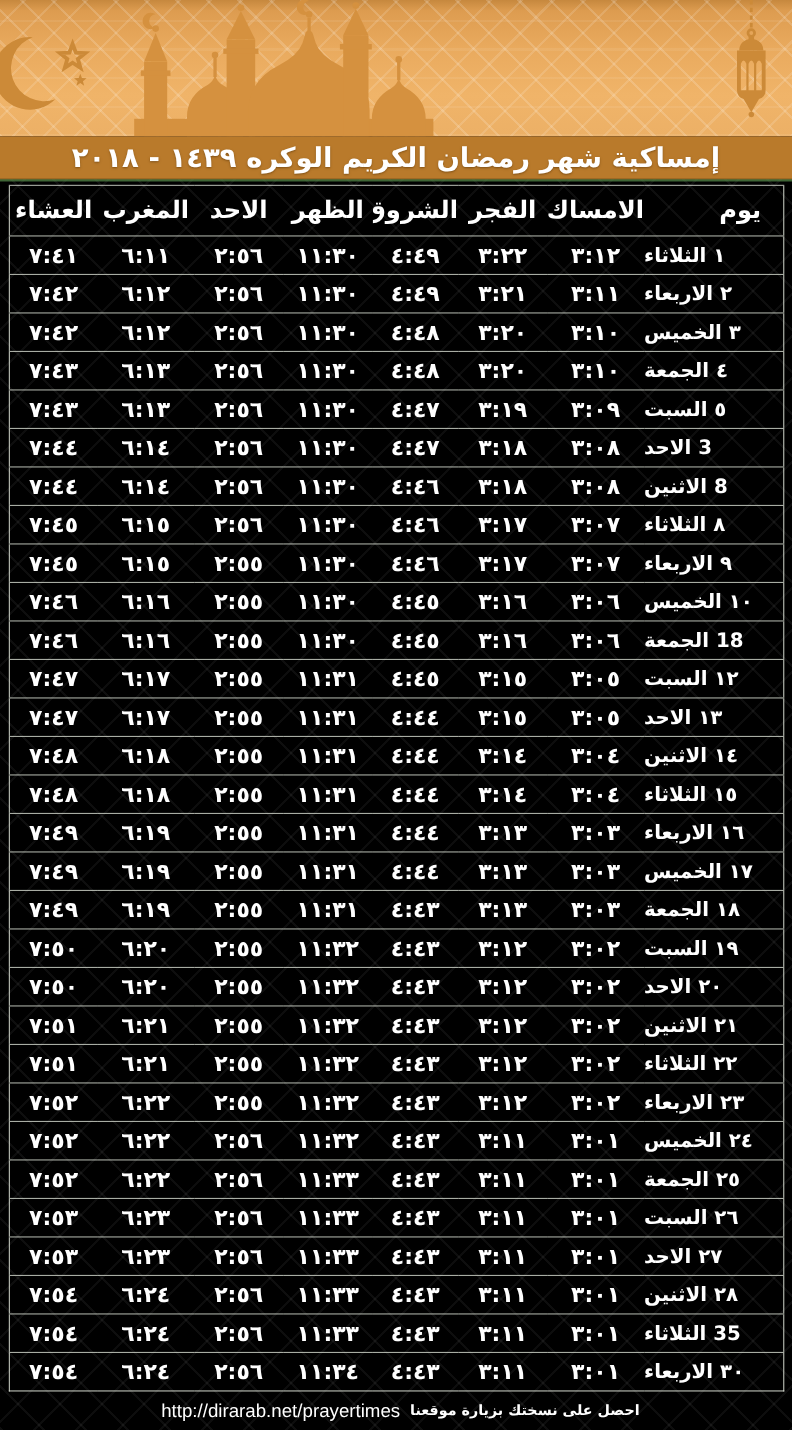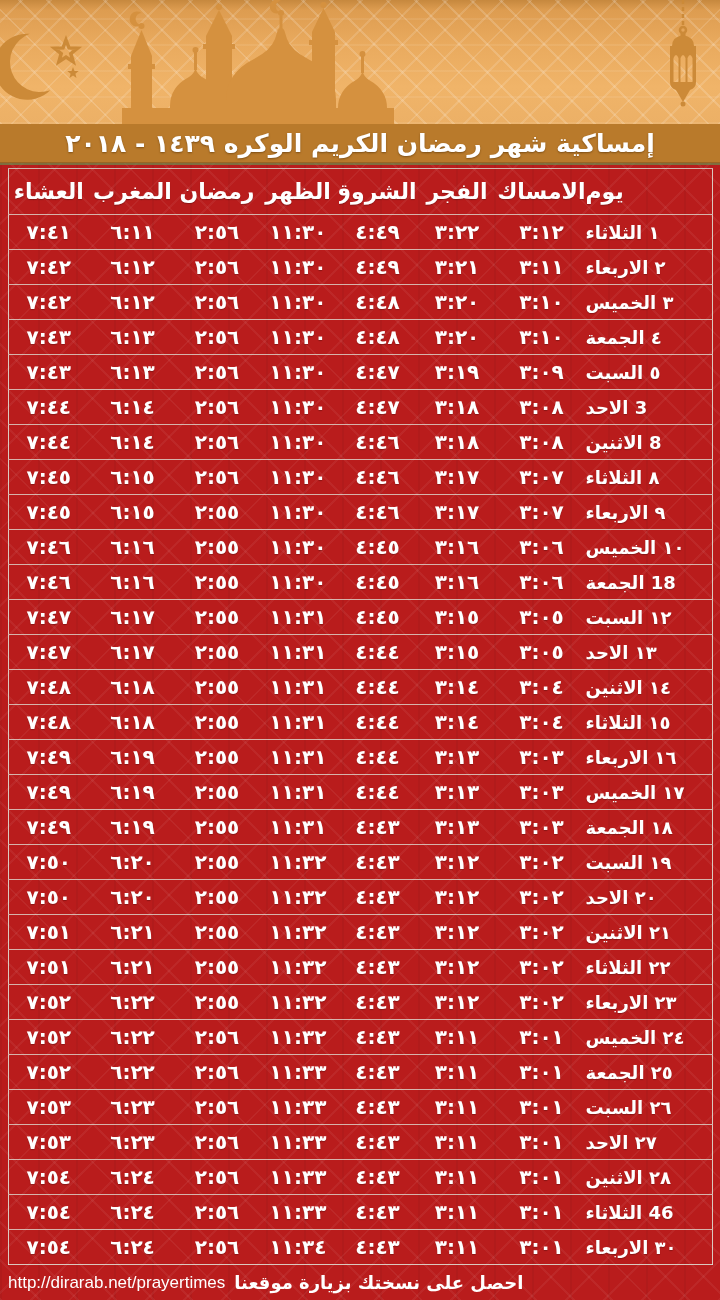--- a/index.html
+++ b/index.html
@@ -1,17 +1,17 @@
 <!DOCTYPE html>
 <html lang="ar"><head>
 <meta charset="utf-8">
 <style>
   html,body{margin:0;padding:0;width:720px;height:1300px;overflow:hidden;}
   body{font-family:"DejaVu Sans",sans-serif;background:#4d7a43;}
-  .page{position:relative;width:720px;height:1300px;background:#b91c1c;}
+  .page{position:relative;width:720px;height:1300px;background:#000000;}
 
   
   .green-texture{
     position:absolute;left:0;top:162px;width:720px;height:1138px;
     background:
       repeating-linear-gradient(45deg,  rgba(255,255,255,0.055) 0 2px, rgba(255,255,255,0) 2px 27px),
       repeating-linear-gradient(-45deg, rgba(255,255,255,0.05)  0 2px, rgba(255,255,255,0) 2px 27px),
       repeating-linear-gradient(90deg,  rgba(0,0,0,0.045)       0 2px, rgba(0,0,0,0)       2px 38px);
     pointer-events:none;
   }
@@ -51,32 +51,32 @@
   table{
     width:704px;border-collapse:collapse;table-layout:fixed;direction:rtl;
     color:#fff;border:1px solid rgba(224,230,218,0.85);
   }
   th,td{
     border-top:1px solid rgba(224,230,218,0.75);
     overflow:hidden;white-space:nowrap;vertical-align:middle;
     text-shadow:0 1px 1px rgba(0,0,0,0.25);
   }
   thead th{height:45px;font-size:22px;font-weight:bold;padding:0;}
-  thead th.day-col{text-align:left;padding-left:0;padding-right:20px;}
+  thead th.day-col{text-align:right;padding-left:0;padding-right:20px;}
   tbody td{height:34px;padding:0;}
   td.day{font-size:18px;text-align:left;padding-right:10px;font-weight:bold;}
   td.time{font-size:20px;text-align:center;font-weight:bold;}
 
   
   .footer{
     position:absolute;left:0;top:1265px;width:720px;height:35px;
-    display:flex;align-items:center;gap:9px;padding-left:8px;box-sizing:border-box;
+    display:flex;align-items:center;gap:9px;padding-left:8px;box-sizing:border-box;justify-content:center;
   }
   .footer .url{font-family:"Liberation Sans",sans-serif;font-size:17px;color:#fff;text-decoration:none;}
-  .footer .note{direction:rtl;font-size:18px;font-weight:bold;color:#fff;}
+  .footer .note{direction:rtl;font-size:13px;font-weight:bold;color:#fff;}
 </style>
 </head>
 <body>
 
 <div class="page">
 
   <div class="green-texture"></div>
 
   <div class="banner">
     <div class="banner-pattern"></div>
@@ -157,21 +157,21 @@
           <col style="width:88px">
           <col style="width:80px">
       </colgroup>
       <thead>
         <tr>
             <th class="day-col">يوم</th>
             <th>الامساك</th>
             <th>الفجر</th>
             <th>الشروق</th>
             <th>الظهر</th>
-            <th>رمضان</th>
+            <th>الاحد</th>
             <th>المغرب</th>
             <th>العشاء</th>
           </tr>
       </thead>
       <tbody>
           <tr>
             <td class="day">١ الثلاثاء</td>
             <td class="time">٣:١٢</td>
             <td class="time">٣:٢٢</td>
             <td class="time">٤:٤٩</td>
@@ -444,21 +444,21 @@
             <td class="day">٢٨ الاثنين</td>
             <td class="time">٣:٠١</td>
             <td class="time">٣:١١</td>
             <td class="time">٤:٤٣</td>
             <td class="time">١١:٣٣</td>
             <td class="time">٢:٥٦</td>
             <td class="time">٦:٢٤</td>
             <td class="time">٧:٥٤</td>
           </tr>
           <tr>
-            <td class="day">46 الثلاثاء</td>
+            <td class="day">35 الثلاثاء</td>
             <td class="time">٣:٠١</td>
             <td class="time">٣:١١</td>
             <td class="time">٤:٤٣</td>
             <td class="time">١١:٣٣</td>
             <td class="time">٢:٥٦</td>
             <td class="time">٦:٢٤</td>
             <td class="time">٧:٥٤</td>
           </tr>
           <tr>
             <td class="day">٣٠ الاربعاء</td>

